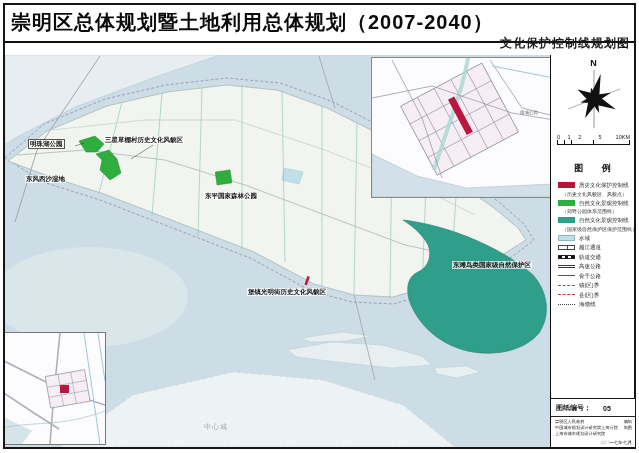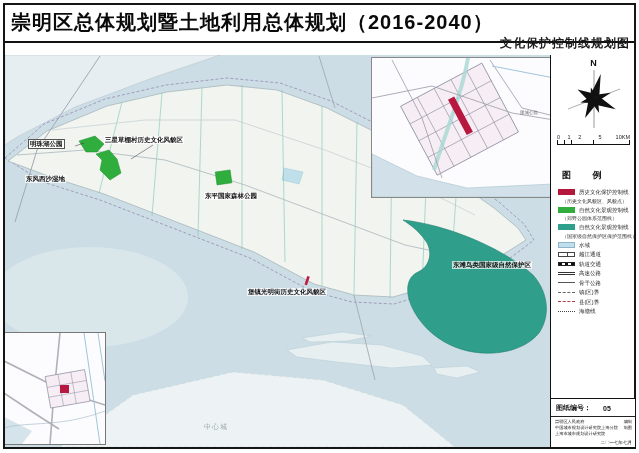--- a/index.html
+++ b/index.html
@@ -29,21 +29,21 @@
 
   
   .legend-panel { position:absolute; left:550px; top:55px; width:84px; height:392px; background:#fff; border-left:1.5px solid #111; z-index:5; padding:2px 3px 0 5px; }
   .north-label { text-align:center; font-size:9px; font-weight:bold; color:#111; margin-top:1px; }
   .compass { display:block; margin:0 auto; }
   .scalebar { margin-top:4px; }
   .scalebar-nums { display:flex; font-size:5.5px; color:#222; justify-content:space-between; padding:0 1px; }
   .scalebar-nums span:nth-child(1){ letter-spacing:3px; }
   .scalebar-line { position:relative; height:5px; border-bottom:1.2px solid #111; margin:0 1px; }
   .scalebar-line i { position:absolute; bottom:0; width:1px; height:4px; background:#111; }
-  .legend-head { font-size:9px; font-weight:bold; letter-spacing:8px; color:#111; margin:24px 0 7px 6px;font-family:Liberation Mono, monospace; }
+  .legend-head { text-align:center; font-size:9px; font-weight:bold; letter-spacing:8px; color:#111; margin:17px 0 7px 6px; }
   .lg-row { display:flex; align-items:center; margin:0 0 3.5px 2px; }
   .lg-row.sub { margin:-1px 0 3px 6px; }
   .lg-sw { width:17px; height:6px; margin-right:4px; flex:0 0 17px; }
   .lg-txt { font-size:5.5px; color:#222; line-height:6px; white-space:nowrap; }
   .lg-txt.subtxt { font-size:5px; color:#333; }
   .sw-red   { background:#b5173a; }
   .sw-green { background:#2fae3e; }
   .sw-teal  { background:#2f9f8b; }
   .sw-water { background:#bfdfee; border:0.5px solid #8fb6c6; }
   .sw-tunnel{ height:5px; background:#fff; border:1px solid #444; position:relative; }
@@ -294,19 +294,19 @@
         <div class="credit-line">
           <span>上海市城市规划设计研究院</span>
           <span></span>
         </div>
       </div>
       <div class="tb-date">二〇一七年七月</div>
     </div>
   </div>
 
   <div class="title-band">
-    <div class="main-title">崇明区总体规划暨土地利用总体规划（2016-2040）</div>
+    <div class="main-title">崇明区总体规划暨土地利用总体规划（2007-2040）</div>
     <div class="title-rule"></div>
     <div class="sub-title">文化保护控制线规划图</div>
   </div>
 
   <div class="frame"></div>
 </div>
 
 </body></html>

